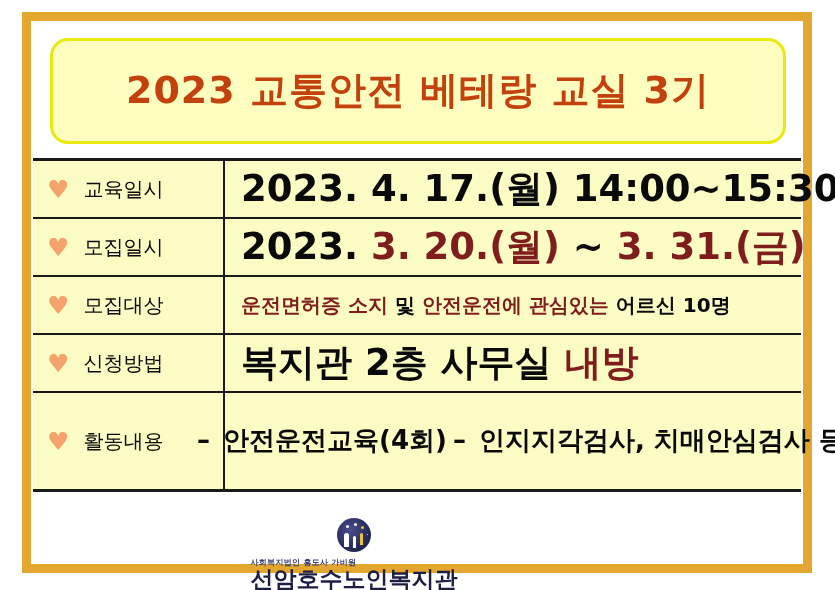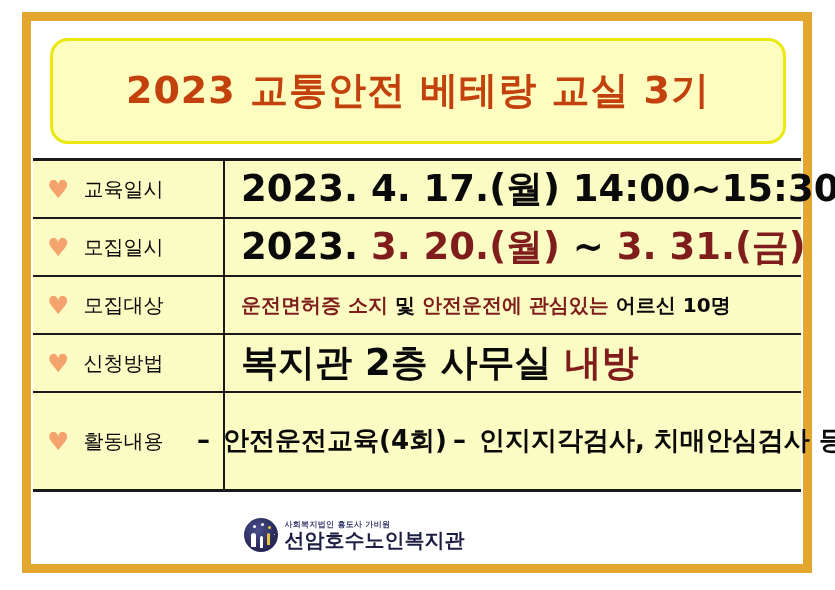--- a/index.html
+++ b/index.html
@@ -164,20 +164,21 @@
   
   .footer-logo {
     position: absolute;
     left: 0;
     top: 518px;
     width: 708px;
     display: flex;
     align-items: center;
     justify-content: center;
     gap: 7px;
+    flex-direction: column;
   }
   .logo-mark {
     width: 34px;
     height: 34px;
     border-radius: 50%;
     background: radial-gradient(circle at 40% 35%, #4a4f8c 0%, #2a2d5e 55%, #1b1d42 100%);
     position: relative;
     flex: 0 0 auto;
     overflow: hidden;
   }
@@ -211,21 +212,21 @@
   }
   .logo-tagline {
     font-size: 8px;
     color: #3a3f72;
     letter-spacing: 0.3px;
     margin-bottom: 1px;
     white-space: nowrap;
     font-weight: bold;
   }
   .logo-name {
-    font-size: 20px;
+    font-size: 23px;
     font-weight: bold;
     color: #1b1d42;
     letter-spacing: 0px;
     white-space: nowrap;
   }
 </style>
 </head>
 <body>
 
 <div class="poster-inner">

